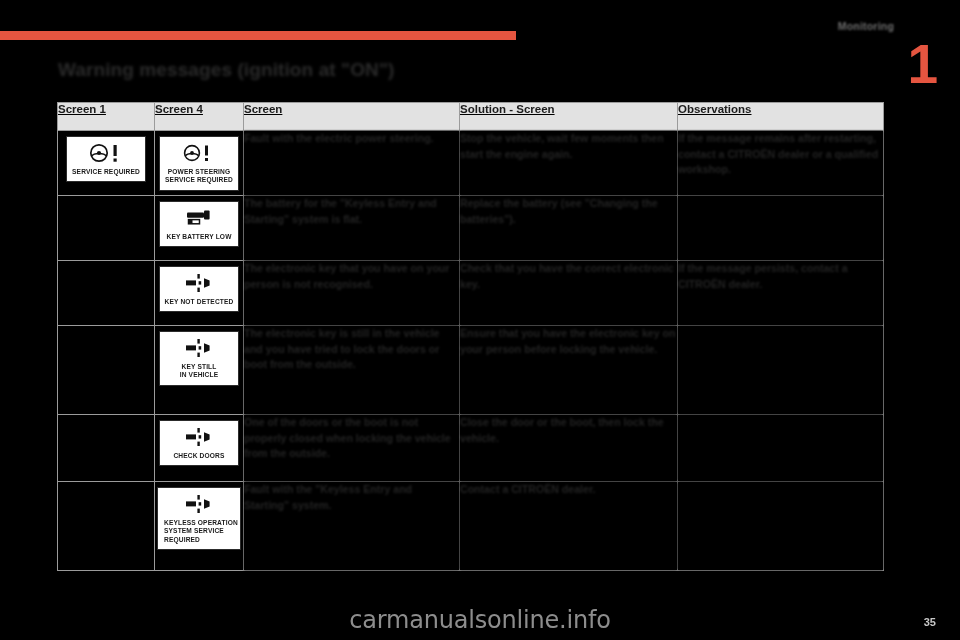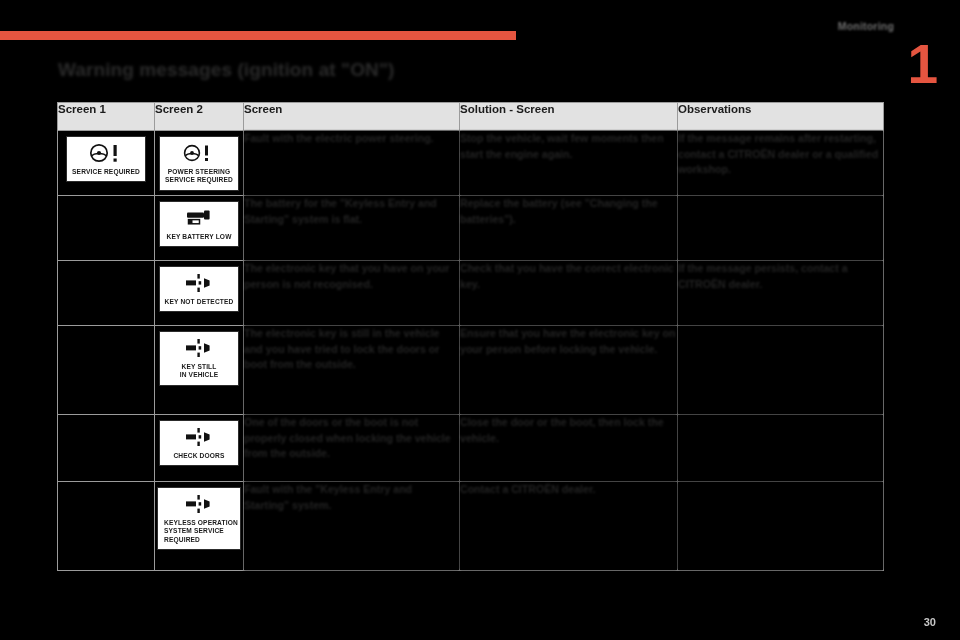--- a/index.html
+++ b/index.html
@@ -79,20 +79,21 @@
   }
 
   
   #warning-table {
     position: absolute;
     left: 57px;
     top: 102px;
     width: 826px;
     border-collapse: collapse;
     table-layout: fixed;
+    text-decoration: underline;
   }
   #warning-table col.c1 { width: 97px; }
   #warning-table col.c2 { width: 89px; }
   #warning-table col.c3 { width: 216px; }
   #warning-table col.c4 { width: 218px; }
   #warning-table col.c5 { width: 206px; }
 
   #warning-table th,
   #warning-table td {
     border: 1px solid #9b9b9b;
@@ -195,21 +196,21 @@
     <colgroup>
       <col class="c1">
         <col class="c2">
         <col class="c3">
         <col class="c4">
         <col class="c5">
     </colgroup>
     <thead>
       <tr>
         <th>Screen 1</th>
-        <th>Screen 2</th>
+        <th>Screen 4</th>
         <th>Screen</th>
         <th>Solution - Screen</th>
         <th>Observations</th>
       </tr>
     </thead>
     <tbody>
 
       <tr>
         <td class="tell-cell">
           <span class="tell">
@@ -352,15 +353,16 @@
           </span>
         </td>
         <td class="txt">Fault with the "Keyless Entry and Starting" system.</td>
         <td class="txt">Contact a CITROËN dealer.</td>
         <td class="txt"></td>
       </tr>
 
     </tbody>
   </table>
 
-  <div id="page-number">30</div>
+  <div id="watermark">carmanualsonline.info</div>
+  <div id="page-number">35</div>
 
 </div>
 
 </body></html>

